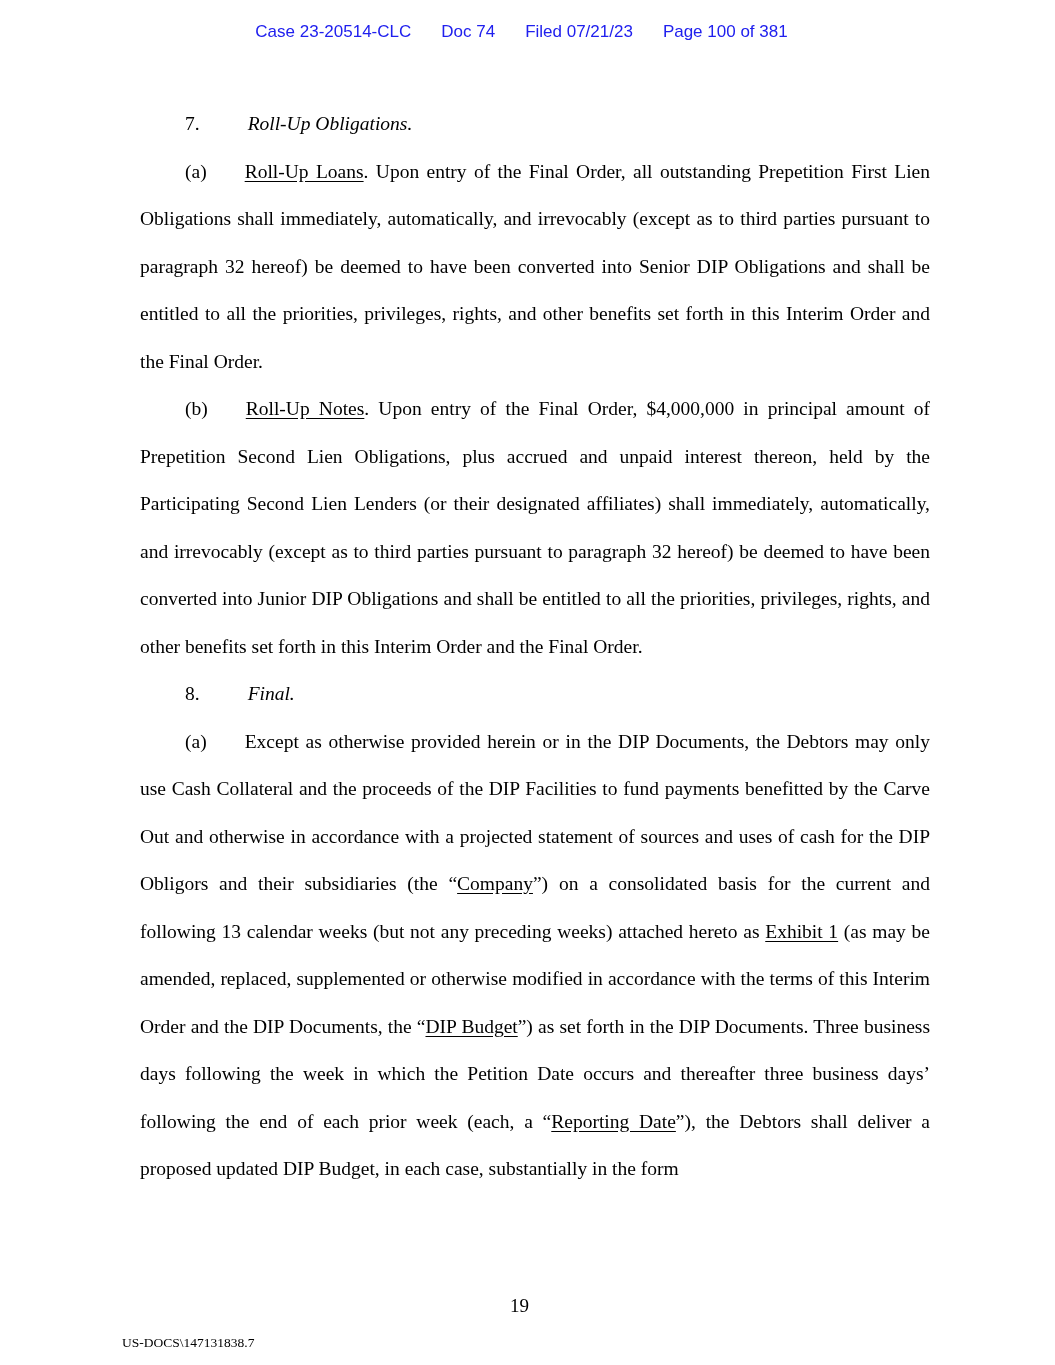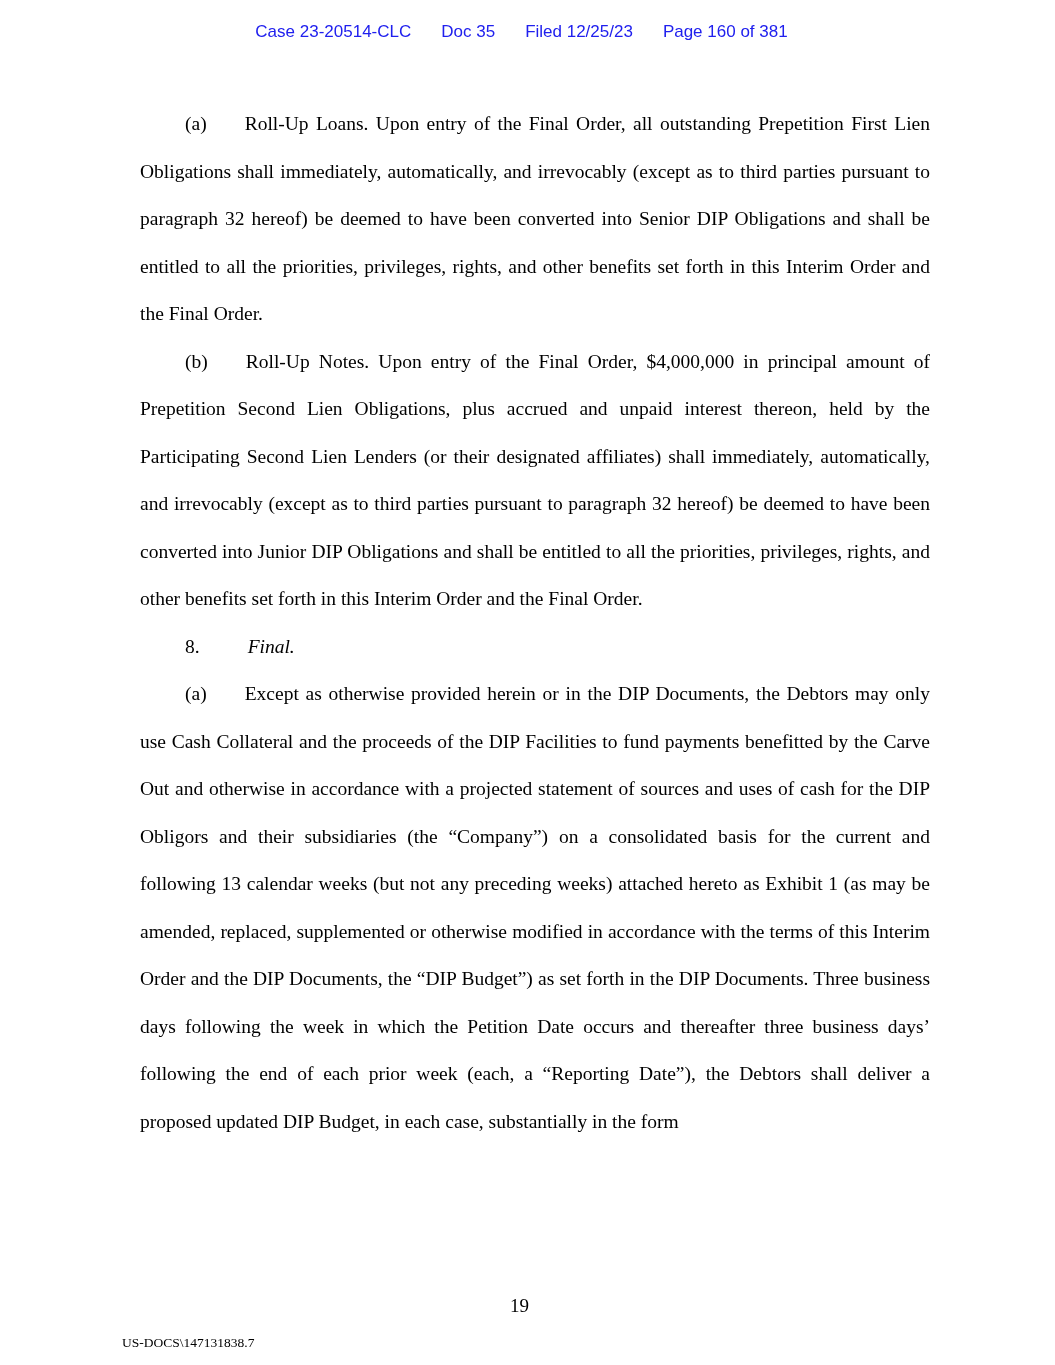--- a/index.html
+++ b/index.html
@@ -35,21 +35,21 @@
     top: 100px;
     font-size: 19.5px;
     line-height: 47.5px;
     text-align: justify;
   }
   .content p { margin: 0; }
   .tab-indent { display: inline-block; width: 45px; }
   .tab-after-num { display: inline-block; width: 48px; }
   .tab-after-label { display: inline-block; width: 38px; }
   .italic { font-style: italic; }
-  .underline { text-underline-offset: 3px; }
+  .underline { text-decoration: underline; text-underline-offset: 3px; }
   
   .page-number {
     position: absolute;
     left: 0;
     right: 16px;
     bottom: 48px;
     text-align: center;
     font-size: 19px;
   }
   .doc-id {
@@ -59,27 +59,28 @@
     font-size: 13.5px;
   }
 </style>
 </head>
 <body>
 
 <div class="page">
 
   <div class="stamp">
     <span>Case 23-20514-CLC</span>
-    <span>Doc 35</span>
-    <span>Filed 12/25/23</span>
-    <span>Page 160 of 381</span>
+    <span>Doc 74</span>
+    <span>Filed 07/21/23</span>
+    <span>Page 100 of 381</span>
   </div>
 
   <div class="content">
 
+    <p><span class="tab-indent"></span><span>7.</span><span class="tab-after-num"></span><span class="italic">Roll-Up Obligations.</span></p>
 
     <p><span class="tab-indent"></span><span>(a)</span><span class="tab-after-label"></span><span class="underline">Roll-Up Loans</span><span>.  Upon entry of the Final Order, all outstanding Prepetition First Lien Obligations shall immediately, automatically, and irrevocably (except as to third parties pursuant to paragraph 32 hereof) be deemed to have been converted into Senior DIP Obligations and shall be entitled to all the priorities, privileges, rights, and other benefits set forth in this Interim Order and the Final Order.</span></p>
 
     <p><span class="tab-indent"></span><span>(b)</span><span class="tab-after-label"></span><span class="underline">Roll-Up Notes</span><span>.  Upon entry of the Final Order, $4,000,000 in principal amount of Prepetition Second Lien Obligations, plus accrued and unpaid interest thereon, held by the Participating Second Lien Lenders (or their designated affiliates) shall immediately, automatically, and irrevocably (except as to third parties pursuant to paragraph 32 hereof) be deemed to have been converted into Junior DIP Obligations and shall be entitled to all the priorities, privileges, rights, and other benefits set forth in this Interim Order and the Final Order.</span></p>
 
     <p><span class="tab-indent"></span><span>8.</span><span class="tab-after-num"></span><span class="italic">Final.</span></p>
 
     <p><span class="tab-indent"></span><span>(a)</span><span class="tab-after-label"></span><span>Except as otherwise provided herein or in the DIP Documents, the Debtors may only use Cash Collateral and the proceeds of the DIP Facilities to fund payments benefitted by the Carve Out and otherwise in accordance with a projected statement of sources and uses of cash for the DIP Obligors and their subsidiaries (the “</span><span class="underline">Company</span><span>”) on a consolidated basis for the current and following 13 calendar weeks (but not any preceding weeks) attached hereto as </span><span class="underline">Exhibit 1</span><span> (as may be amended, replaced, supplemented or otherwise modified in accordance with the terms of this Interim Order and the DIP Documents, the “</span><span class="underline">DIP Budget</span><span>”) as set forth in the DIP Documents.  Three business days following the week in which the Petition Date occurs and thereafter three business days’ following the end of each prior week (each, a “</span><span class="underline">Reporting Date</span><span>”), the Debtors shall deliver a proposed updated DIP Budget, in each case, substantially in the form</span></p>
 
   </div>

